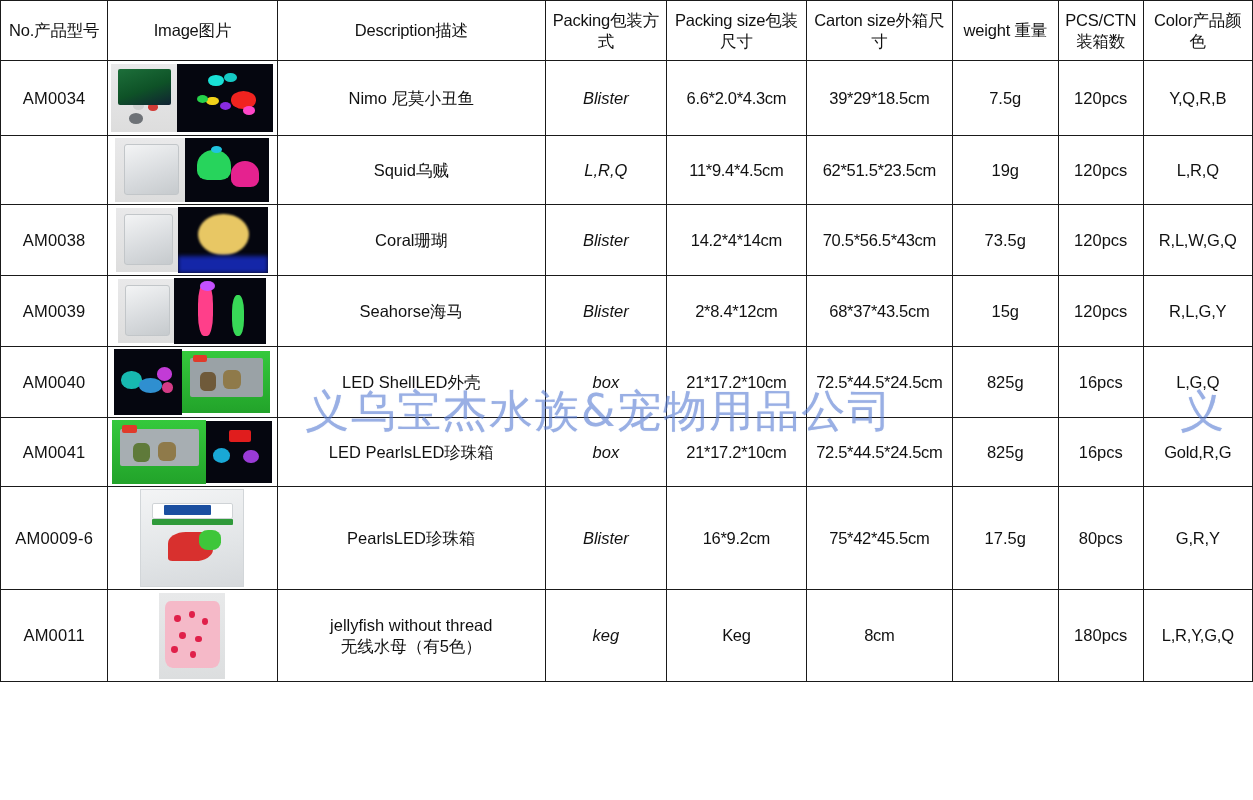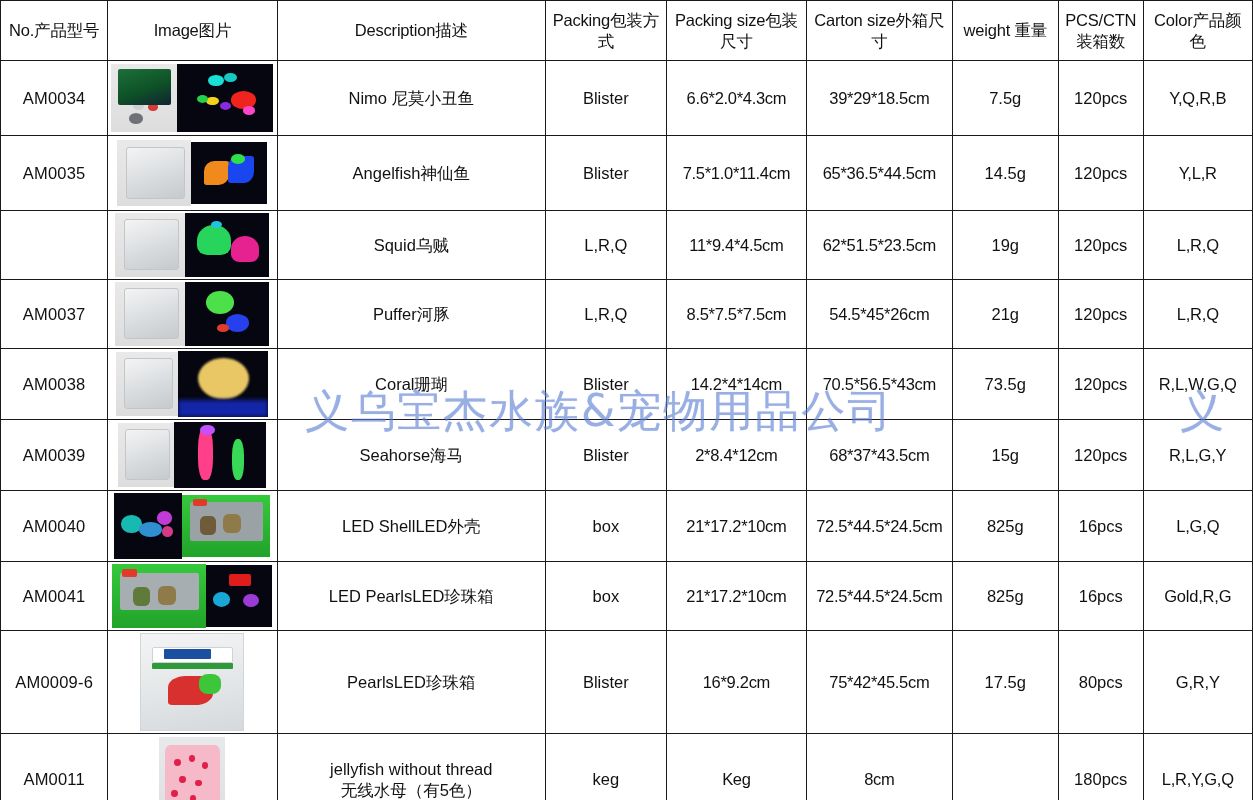--- a/index.html
+++ b/index.html
@@ -38,21 +38,21 @@
     border-top: 3px solid #63a83b;
     border-bottom: 3px solid #63a83b;
     height: 60px;
     font-size: 17px;
     letter-spacing: -0.2px;
   }
   thead th.first-col { border-left: 1px solid #1a1a1a; }
   tbody tr { }
   td.col-no { font-size: 17px; letter-spacing: 0.2px; }
   td.col-desc { font-size: 17.5px; }
-  td.col-pack { font-size: 17px; }
+  td.col-pack { font-size: 17px; font-style: italic; }
   td.col-size, td.col-carton { font-size: 16.5px; letter-spacing: -0.3px; }
   td.col-weight, td.col-pcs { font-size: 16.5px; }
   td.col-color { font-size: 16.5px; letter-spacing: -0.2px; }
   td.col-image { padding: 1px; }
 
   .imgwrap {
     display: flex;
     align-items: center;
     justify-content: center;
     gap: 0px;
@@ -174,42 +174,20 @@
         </td>
         <td class="col-desc">Nimo 尼莫小丑鱼</td>
         <td class="col-pack">Blister</td>
         <td class="col-size">6.6*2.0*4.3cm</td>
         <td class="col-carton">39*29*18.5cm</td>
         <td class="col-weight">7.5g</td>
         <td class="col-pcs">120pcs</td>
         <td class="col-color">Y,Q,R,B</td>
       </tr>
 
-      <tr style="height:75px">
-        <td class="col-no">AM0035</td>
-        <td class="col-image">
-          <div class="imgwrap">
-            <div class="thumb ph-pack clear-card" style="width:74px;height:66px">
-              <div class="blob" style="left:26%;top:46%;width:40%;height:16%;background:#37543f;border-radius:40%"></div>
-            </div>
-            <div class="thumb ph-dark" style="width:76px;height:62px">
-              <div class="blob" style="left:16%;top:30%;width:34%;height:40%;background:#f08a1c;border-radius:40% 10% 40% 10%"></div>
-              <div class="blob" style="left:48%;top:22%;width:34%;height:44%;background:#1a46ef;border-radius:40% 10% 40% 10%"></div>
-              <div class="blob" style="left:52%;top:20%;width:18%;height:16%;background:#2fe04a"></div>
-            </div>
-          </div>
-        </td>
-        <td class="col-desc">Angelfish神仙鱼</td>
-        <td class="col-pack">Blister</td>
-        <td class="col-size">7.5*1.0*11.4cm</td>
-        <td class="col-carton">65*36.5*44.5cm</td>
-        <td class="col-weight">14.5g</td>
-        <td class="col-pcs">120pcs</td>
-        <td class="col-color">Y,L,R</td>
-      </tr>
 
       <tr style="height:69px">
         <td class="col-no"></td>
         <td class="col-image">
           <div class="imgwrap">
             <div class="thumb ph-pack clear-card" style="width:70px;height:64px">
               <div class="blob" style="left:24%;top:30%;width:48%;height:42%;background:#f2522e;border-radius:50% 50% 36% 36%"></div>
             </div>
             <div class="thumb ph-dark" style="width:84px;height:64px">
               <div class="blob" style="left:14%;top:18%;width:40%;height:48%;background:#27d45c;border-radius:50% 50% 30% 30%"></div>
@@ -220,43 +198,20 @@
         </td>
         <td class="col-desc">Squid乌贼</td>
         <td class="col-pack">L,R,Q</td>
         <td class="col-size">11*9.4*4.5cm</td>
         <td class="col-carton">62*51.5*23.5cm</td>
         <td class="col-weight">19g</td>
         <td class="col-pcs">120pcs</td>
         <td class="col-color">L,R,Q</td>
       </tr>
 
-      <tr style="height:69px">
-        <td class="col-no">AM0037</td>
-        <td class="col-image">
-          <div class="imgwrap">
-            <div class="thumb ph-pack clear-card" style="width:70px;height:64px">
-              <div class="blob" style="left:26%;top:34%;width:44%;height:38%;background:#3d6a76;border-radius:50%"></div>
-              <div class="blob" style="left:52%;top:22%;width:16%;height:22%;background:#b06a2c"></div>
-            </div>
-            <div class="thumb ph-dark" style="width:84px;height:64px">
-              <div class="blob" style="left:24%;top:14%;width:34%;height:36%;background:#4ce04a;border-radius:50%"></div>
-              <div class="blob" style="left:48%;top:50%;width:28%;height:28%;background:#2740ee;border-radius:50%"></div>
-              <div class="blob" style="left:38%;top:66%;width:14%;height:12%;background:#e03c2a"></div>
-            </div>
-          </div>
-        </td>
-        <td class="col-desc">Puffer河豚</td>
-        <td class="col-pack">L,R,Q</td>
-        <td class="col-size">8.5*7.5*7.5cm</td>
-        <td class="col-carton">54.5*45*26cm</td>
-        <td class="col-weight">21g</td>
-        <td class="col-pcs">120pcs</td>
-        <td class="col-color">L,R,Q</td>
-      </tr>
 
       <tr style="height:68px">
         <td class="col-no">AM0038</td>
         <td class="col-image">
           <div class="imgwrap">
             <div class="thumb ph-pack clear-card" style="width:62px;height:64px">
               <div class="blob" style="left:16%;top:12%;width:68%;height:14%;background:#2f7a3a;border-radius:2px"></div>
               <div class="blob" style="left:22%;top:36%;width:54%;height:38%;background:#c2302a;border-radius:50%"></div>
               <div class="blob" style="left:30%;top:74%;width:36%;height:12%;background:#2a2a2a;border-radius:50%"></div>
             </div>

